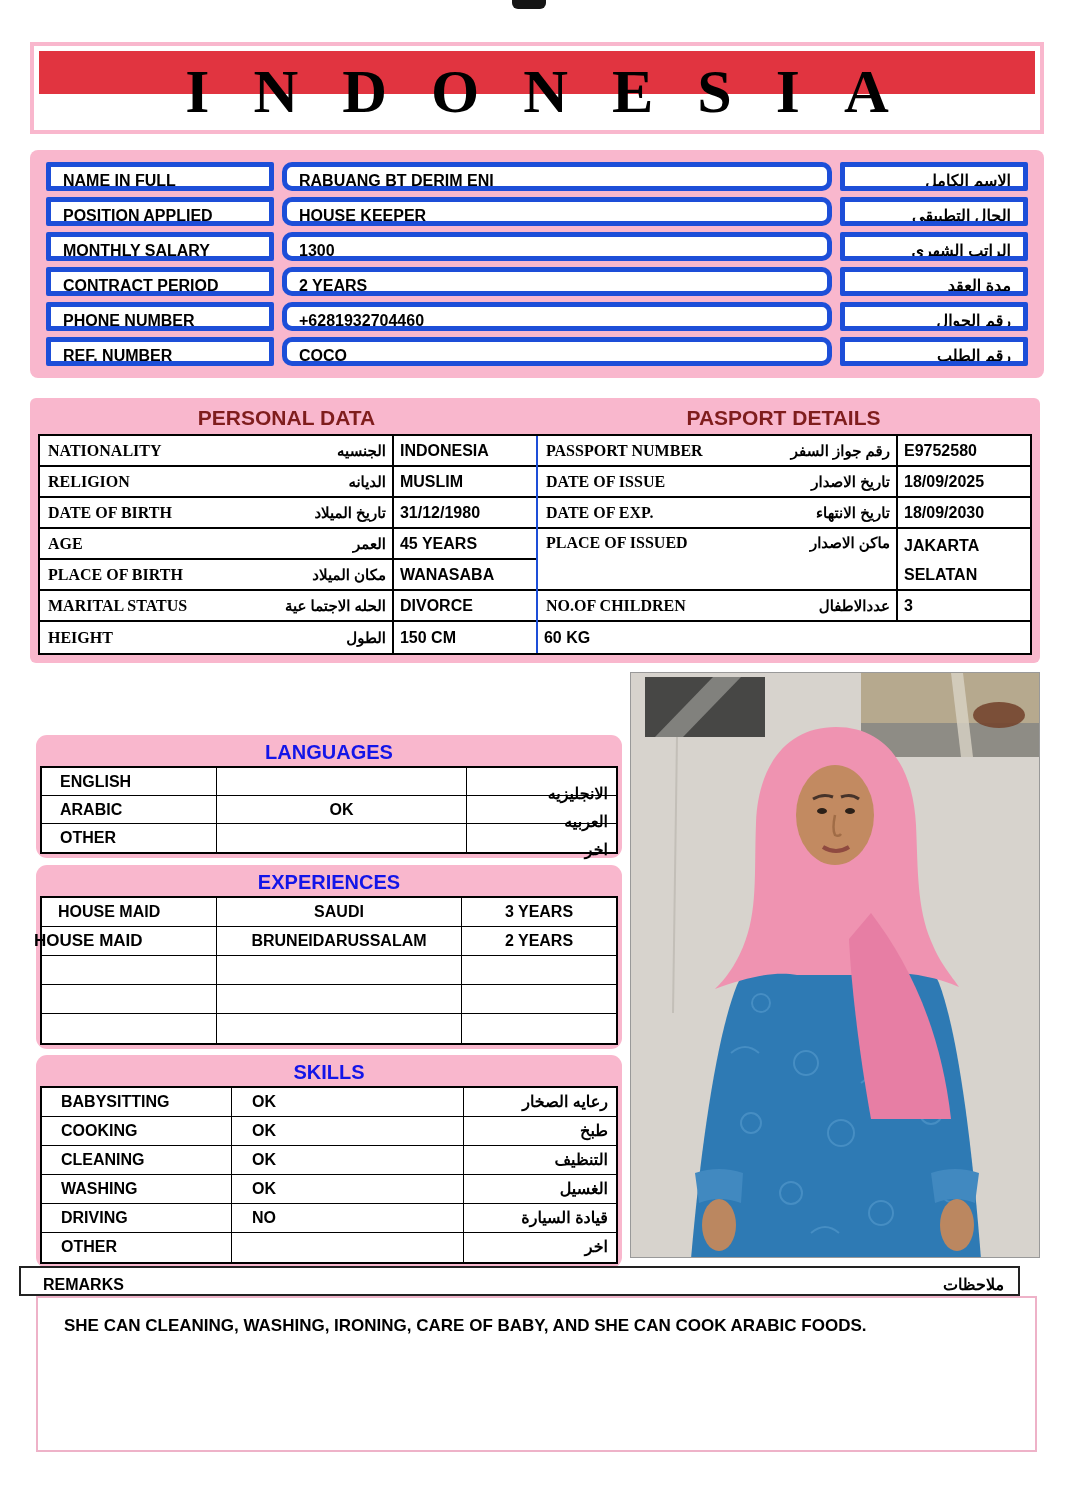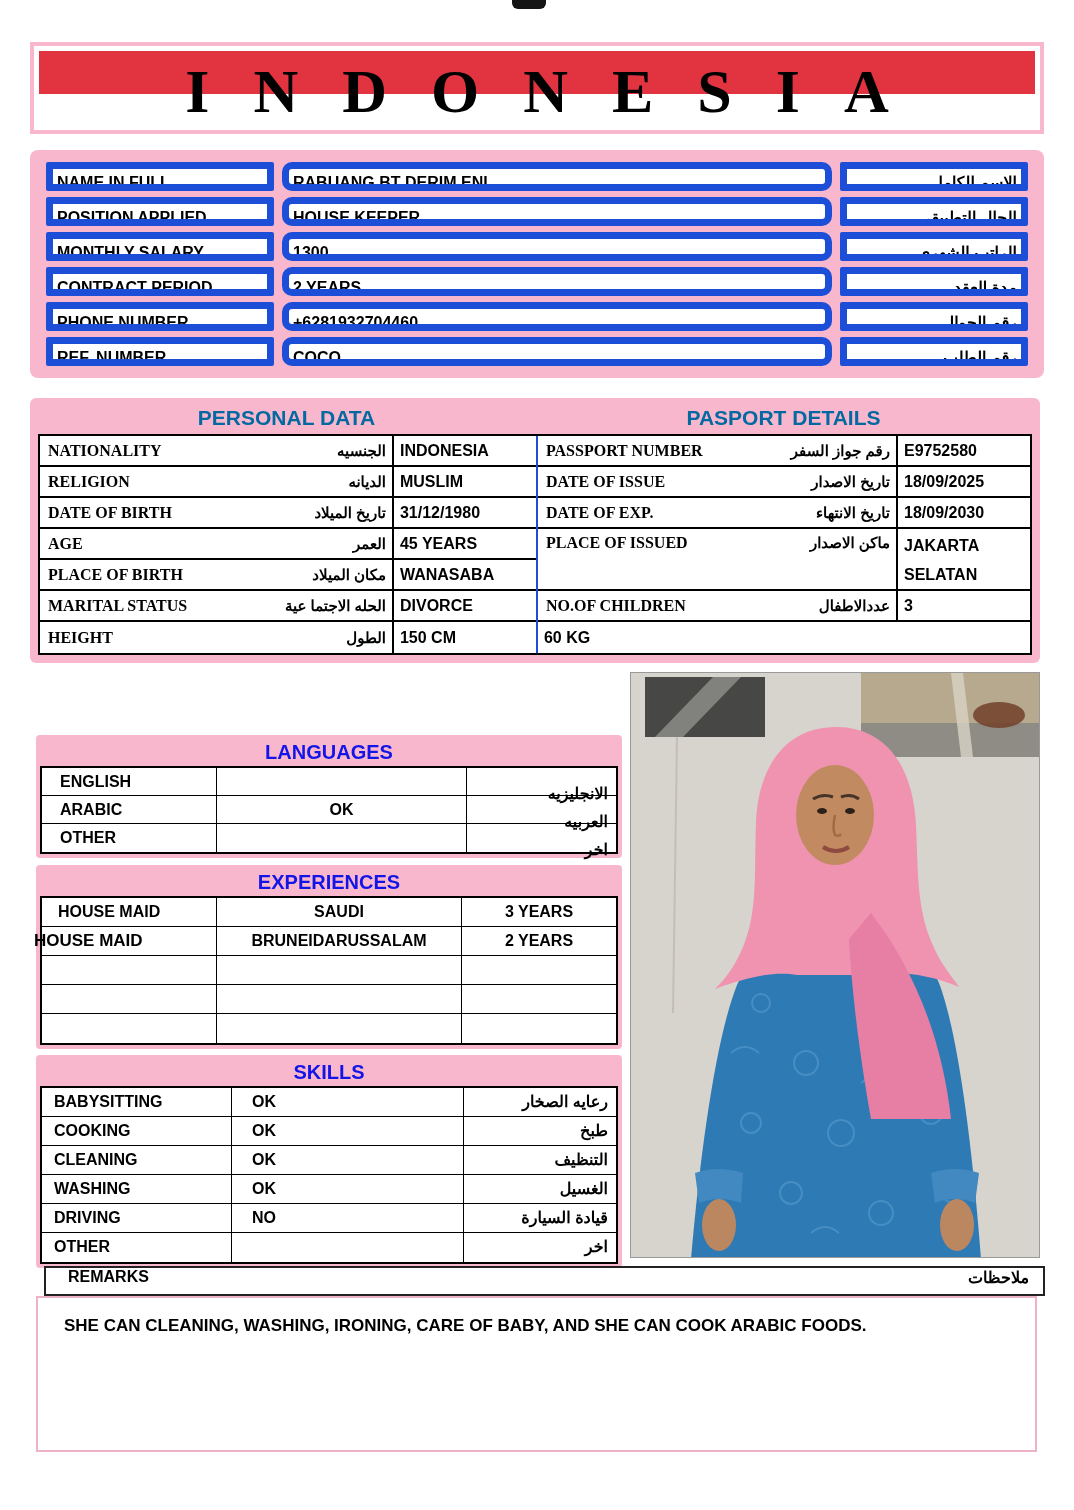--- a/index.html
+++ b/index.html
@@ -21,49 +21,49 @@
   .flag-white { height:42%; background:#ffffff; }
   .flag-title { position:absolute; inset:0; text-align:center; line-height:80px;
                 font-family:"Liberation Serif",serif; font-weight:bold; font-size:62px;
                 letter-spacing:44px; text-indent:44px; color:#000; }
 
   
   .info-wrap { left:30px; top:150px; width:1014px; background:#f9b7cd;
                border-radius:8px; padding:12px 16px; }
   .info-row { display:flex; gap:8px; margin-bottom:6px; }
   .info-row:last-child { margin-bottom:0; }
-  .cell { background:#fff; border:7px solid #1d4ed8; border-radius:2px; height:29px;
-          line-height:27px; font-weight:bold; font-size:16px; padding:0 4px; overflow:hidden; }
+  .cell { background:#fff; border:5px solid #1d4ed8; border-radius:2px; height:29px;
+          line-height:27px; font-weight:bold; font-size:16px; padding:0 12px; overflow:hidden; }
   .info-label { width:228px; }
   .info-value { flex:1;border-radius:10px; }
   .info-arabic { width:188px; text-align:right; font-size:16px; }
 
   
   .pd-wrap { left:30px; top:398px; width:1010px; background:#f9b7cd;
              border-radius:6px; padding:4px 8px 8px; }
   .pd-headers { display:flex; height:32px; align-items:center; }
-  .pd-h { flex:1; text-align:center; color:#0369a1; font-weight:bold; font-size:21px; }
+  .pd-h { flex:1; text-align:center; color:#7f1d1d; font-weight:bold; font-size:21px; }
   .pd-table { display:flex; background:#fff; border:2px solid #000; }
   .pd-left { width:50.3%; border-right:2px solid #1d4ed8; }
   .pd-right { flex:1; }
   .pd-row { display:flex; border-bottom:2px solid #000; height:31px; }
   .pd-row.tall { height:62px; }
   .pd-left .pd-row:last-child, .pd-right .pd-row:last-child { border-bottom:none; }
   .pd-lbl { flex:1; display:flex; justify-content:space-between; align-items:center;
             padding:0 6px 0 8px; border-right:2px solid #000; overflow:hidden; }
   .pd-row.tall .pd-lbl { align-items:flex-start; padding-top:5px; }
   .pd-en { font-family:"Liberation Serif",serif; font-weight:bold; font-size:16px; white-space:nowrap; }
   .pd-ar { font-weight:bold; font-size:15px; white-space:nowrap; }
   .pd-val { display:flex; align-items:center; padding-left:6px; font-weight:bold; font-size:16px; }
   .pd-left .pd-val { width:142px; }
   .pd-right .pd-val { width:132px; }
   .pd-val.pre { display:block; white-space:pre-line; line-height:29px; padding-top:2px; }
 
   
-  .sec { background:#f9b7cd; border-radius:4px; padding:4px; width:586px; }
+  .sec { background:#f9b7cd; border-radius:11px; padding:4px; width:586px; }
   .sec-title { text-align:center; color:#1315e8; font-weight:bold; font-size:20px;
                height:27px; line-height:27px; }
   .stbl { background:#fff; border:2px solid #000; }
   .strow { display:flex; border-bottom:1px solid #000; }
   .strow:last-child { border-bottom:none; }
   .scell { border-right:1px solid #000; font-weight:bold; font-size:16px; overflow:visible; }
   .scell:last-child { border-right:none; }
 
   .sec-langs { left:36px; top:735px; }
   .sec-langs .strow { height:28px; }
@@ -76,32 +76,32 @@
   .sec-exp .strow { height:29px; }
   .sec-exp .scell { line-height:28px; }
   .exp-c1 { width:175px; padding-left:16px; }
   .exp-c2 { width:245px; text-align:center; }
   .exp-c3 { flex:1; text-align:center; }
   .shift-left { display:inline-block; transform:translateX(-24px); white-space:nowrap; font-size:17px; }
 
   .sec-skills { left:36px; top:1055px; }
   .sec-skills .strow { height:29px; }
   .sec-skills .scell { line-height:28px; }
-  .skl-c1 { width:190px; padding-left:12px; }
+  .skl-c1 { width:190px; padding-left:19px; }
   .skl-c2 { width:232px; padding-left:20px; }
   .skl-c3 { flex:1; text-align:right; direction:rtl; padding:0 8px; }
 
   
   .photo-box { left:630px; top:672px; width:410px; height:586px;
                border:1px solid #999; overflow:hidden; background:#d7d3cd; }
 
   
-  .remarks-bar { left:44px; top:1266px; width:1001px; height:30px; background:#fff;
+  .remarks-bar { left:19px; top:1266px; width:1001px; height:30px; background:#fff;
                  border:2px solid #222; display:flex; justify-content:space-between;
-                 align-items:flex-start; padding:0 14px 0 22px; font-weight:bold; font-size:16px;gap:48px; }
+                 align-items:flex-end; padding:0 14px 0 22px; font-weight:bold; font-size:16px;gap:48px; }
   .remarks-box { left:36px; top:1296px; width:1001px; height:156px; background:#fff;
                  border:2px solid #eeb2c8; padding:18px 26px; font-weight:bold; font-size:17px; }
 </style>
 </head>
 <body>
 
 <div class="page">
 
   <div class="abs top-mark"></div>
 

